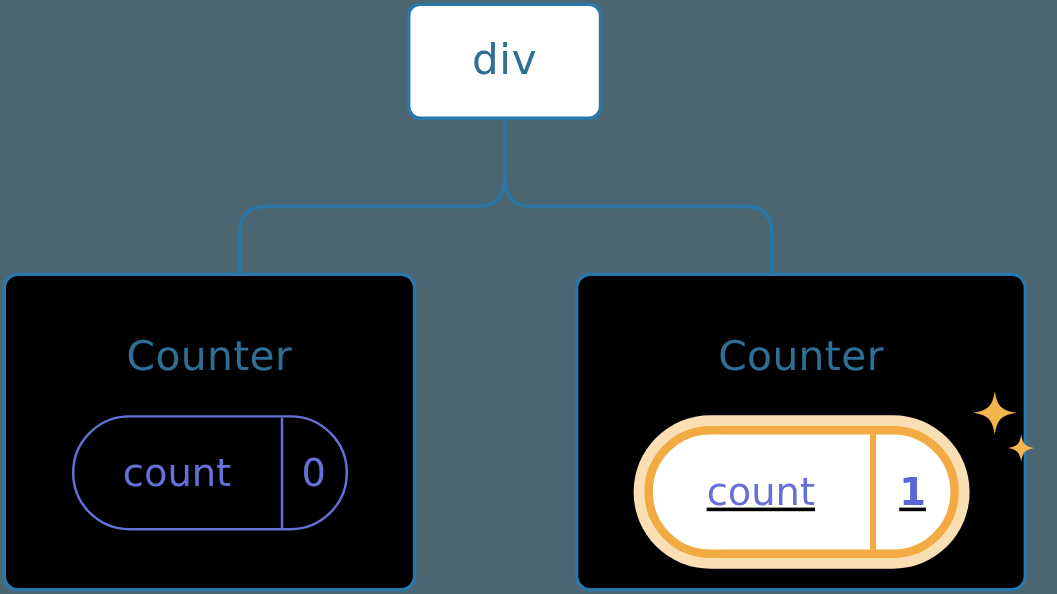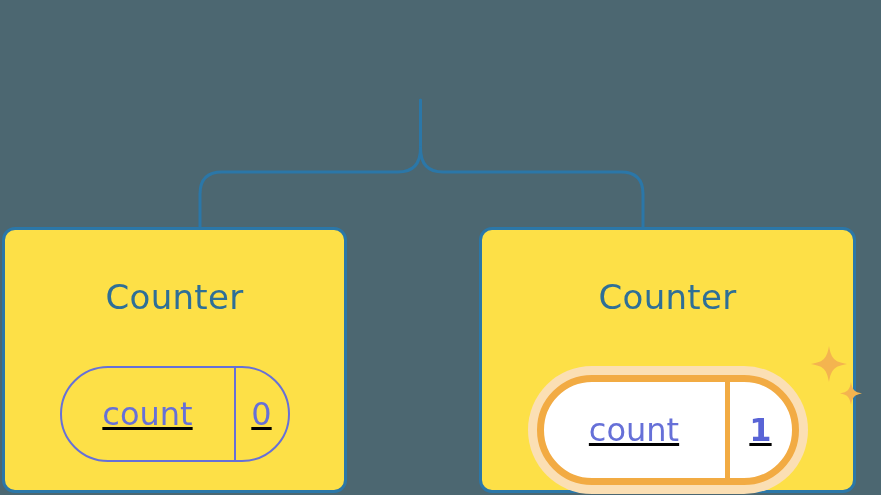--- a/index.html
+++ b/index.html
@@ -53,28 +53,27 @@
     font-size: 35px;
     color: #2e6f97;
     letter-spacing: 0.5px;
     line-height: 1;
   }
 
   
   .card {
     position: absolute;
     box-sizing: border-box;
-    background: #fde047;
+    background: #000000;
     border: 3px solid #2b77a8;
     border-radius: 13px;
     z-index: 3;
     display: flex;
     flex-direction: column;
     align-items: center;
-    gap: 20px;
   }
   .card-left {
     left: 2px;
     top: 227px;
     width: 345px;
     height: 266px;
   }
   .card-right {
     left: 479px;
     top: 227px;
@@ -182,20 +181,23 @@
 
   <svg id="connectors" viewBox="0 0 881 495" width="881" height="495" fill="none" xmlns="http://www.w3.org/2000/svg" aria-hidden="true">
 
     <path d="M420.5 100 L420.5 148" stroke="#2b77a8" stroke-width="3" stroke-linecap="round"></path>
 
     <path d="M420.5 148 Q420.5 172 398 172 L222 172 Q200 172 200 194 L200 228" stroke="#2b77a8" stroke-width="3" stroke-linecap="round"></path>
 
     <path d="M420.5 148 Q420.5 172 443 172 L621 172 Q643 172 643 194 L643 228" stroke="#2b77a8" stroke-width="3" stroke-linecap="round"></path>
   </svg>
 
+  <div class="root-node">
+    <span class="root-label">div</span>
+  </div>
 
   <div class="card card-left">
     <div class="card-title">Counter</div>
 
     <div class="pill-wrap">
       <div class="pill pill-plain">
         <div class="pill-key">
           <span class="key-text">count</span>
         </div>
         <div class="pill-val">

